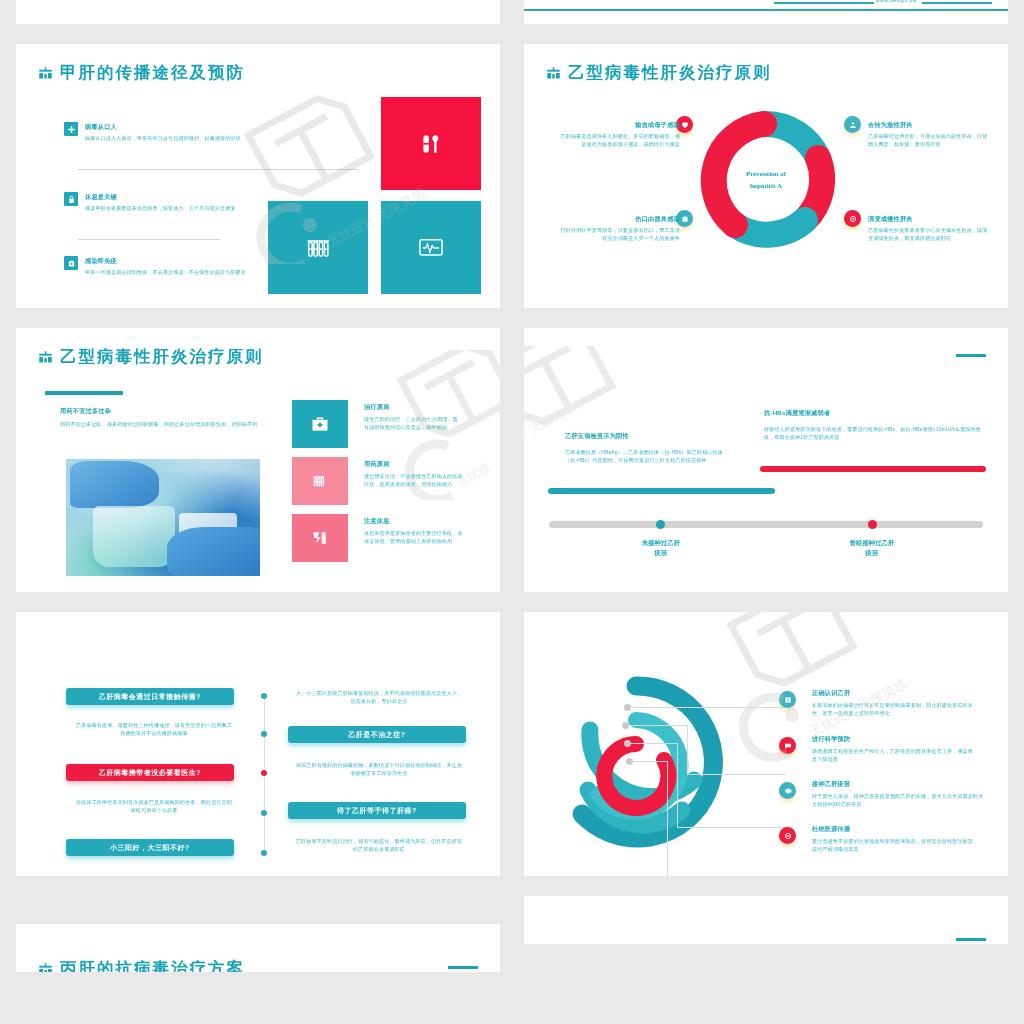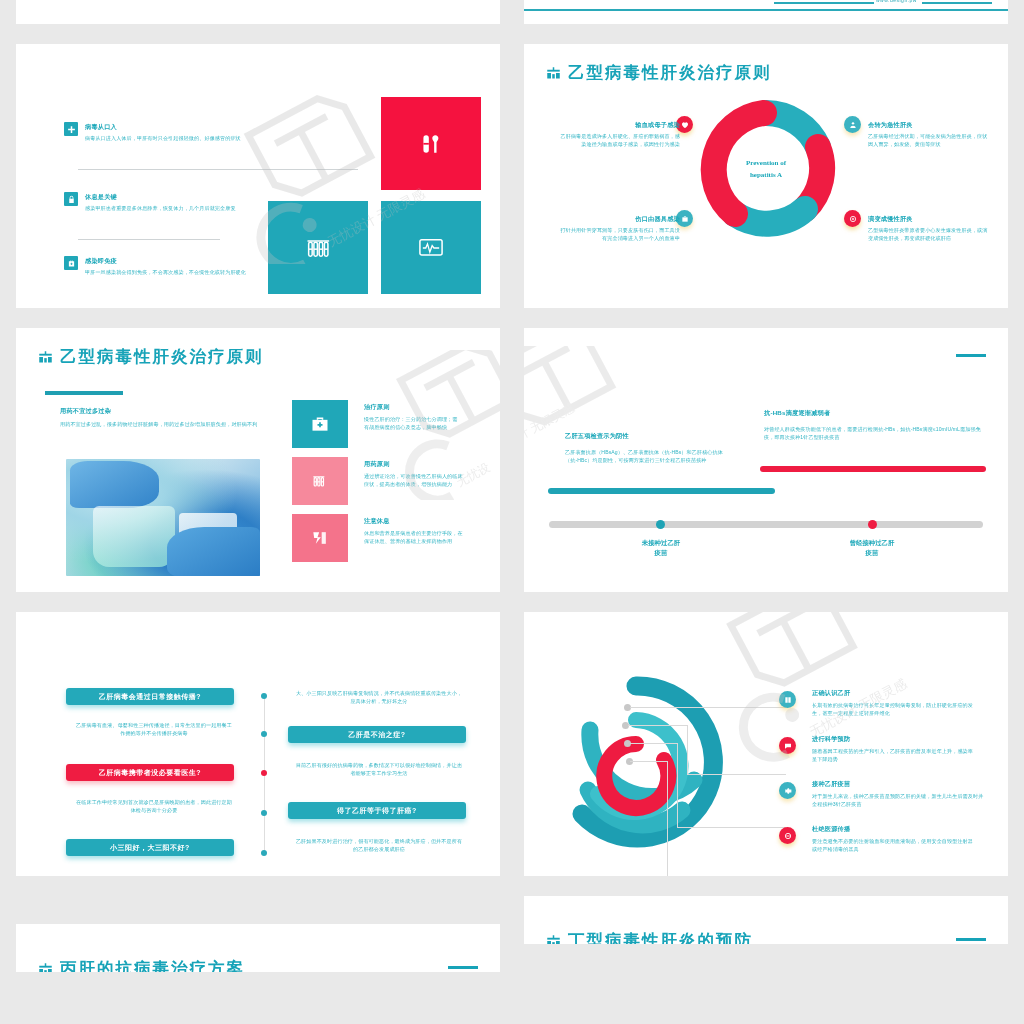--- a/index.html
+++ b/index.html
@@ -52,21 +52,21 @@
 
   
   .featrow{position:absolute;display:flex;gap:7px;}
   .featico{width:14px;height:14px;background:#20a7b8;color:#fff;display:flex;align-items:center;justify-content:center;flex:0 0 auto;border-radius:1px;}
   .featico svg{display:block}
   .hrline{position:absolute;height:1px;background:#cfd4d6;}
   .tile{position:absolute;display:flex;align-items:center;justify-content:center;}
   .tile svg{display:block}
 
   
-  .donutwrap{position:absolute;left:171px;top:55px;width:142px;height:142px;}
+  .donutwrap{position:absolute;left:171px;top:66px;width:142px;height:142px;}
   .donutlabel{position:absolute;left:0;right:0;top:58px;text-align:center;color:#1aa7b9;font-weight:bold;font-size:7px;font-family:"Liberation Serif",serif;line-height:12px;}
   .badge{position:absolute;width:17px;height:17px;border-radius:50%;display:flex;align-items:center;justify-content:center;color:#fff;}
   .badge.red{background:#ef1c42;box-shadow:0 3px 4px rgba(240,200,90,.55);}
   .badge.teal{background:#3bb3c2;box-shadow:0 3px 4px rgba(240,200,90,.45);}
   .badge svg{display:block}
 
   
   .photo{position:absolute;border-radius:1px;overflow:hidden;
     background:
       radial-gradient(ellipse at 22% 28%, #bfe4ef 0%, #9fd5e6 26%, transparent 60%),
@@ -115,20 +115,31 @@
 
     <div class="slide s2">
 
       <div class="botline2"></div>
       <div class="botword">www.design.pw</div>
       <div class="botline3"></div>
       <div class="botline"></div>
     </div>
 
     <div class="slide">
+      <div class="stitle">
+        <span class="tico">
+          <svg width="15" height="13" viewBox="0 0 24 20" fill="currentColor">
+              <path d="M2 4h20v3H2z"></path>
+              <path d="M2 9h6v9H2zM16 9h6v9h-6z"></path>
+              <rect x="10" y="11" width="4" height="7"></rect>
+              <rect x="10.8" y="0" width="2.4" height="5"></rect>
+            </svg>
+        </span>
+        <span>甲肝的传播途径及预防</span>
+      </div>
 
       <div class="featrow" style="left:48px;top:78px;width:190px;">
         <span class="featico">
             <svg width="9" height="9" viewBox="0 0 24 24" fill="#fff">
               <path d="M10 3h4v7h7v4h-7v7h-4v-7H3v-4h7z"></path>
             </svg>
           </span>
         <span>
           <span class="h3" style="display:block">病毒从口入</span>
           <span class="p" style="display:block;margin-top:3px;width:165px;">病毒从口进入人体后，甲肝有时只会引起很轻微的、好像感冒的症状</span>
@@ -485,28 +496,17 @@
               <rect x="10" y="11" width="4" height="7"></rect>
               <rect x="10.8" y="0" width="2.4" height="5"></rect>
             </svg>
         </span>
         <span>丙肝的抗病毒治疗方案</span>
       </div>
       <div class="tdash" style="top:42px;"></div>
     </div>
 
     <div class="slide" style="height:48px;">
-      <div class="stitle" style="top:34px;">
-        <span class="tico">
-          <svg width="15" height="13" viewBox="0 0 24 20" fill="currentColor">
-              <path d="M2 4h20v3H2z"></path>
-              <path d="M2 9h6v9H2zM16 9h6v9h-6z"></path>
-              <rect x="10" y="11" width="4" height="7"></rect>
-              <rect x="10.8" y="0" width="2.4" height="5"></rect>
-            </svg>
-        </span>
-        <span>丁型病毒性肝炎的预防</span>
-      </div>
       <div class="tdash" style="top:42px;"></div>
     </div>
 
   </div>
 </div>
 
 </body></html>

